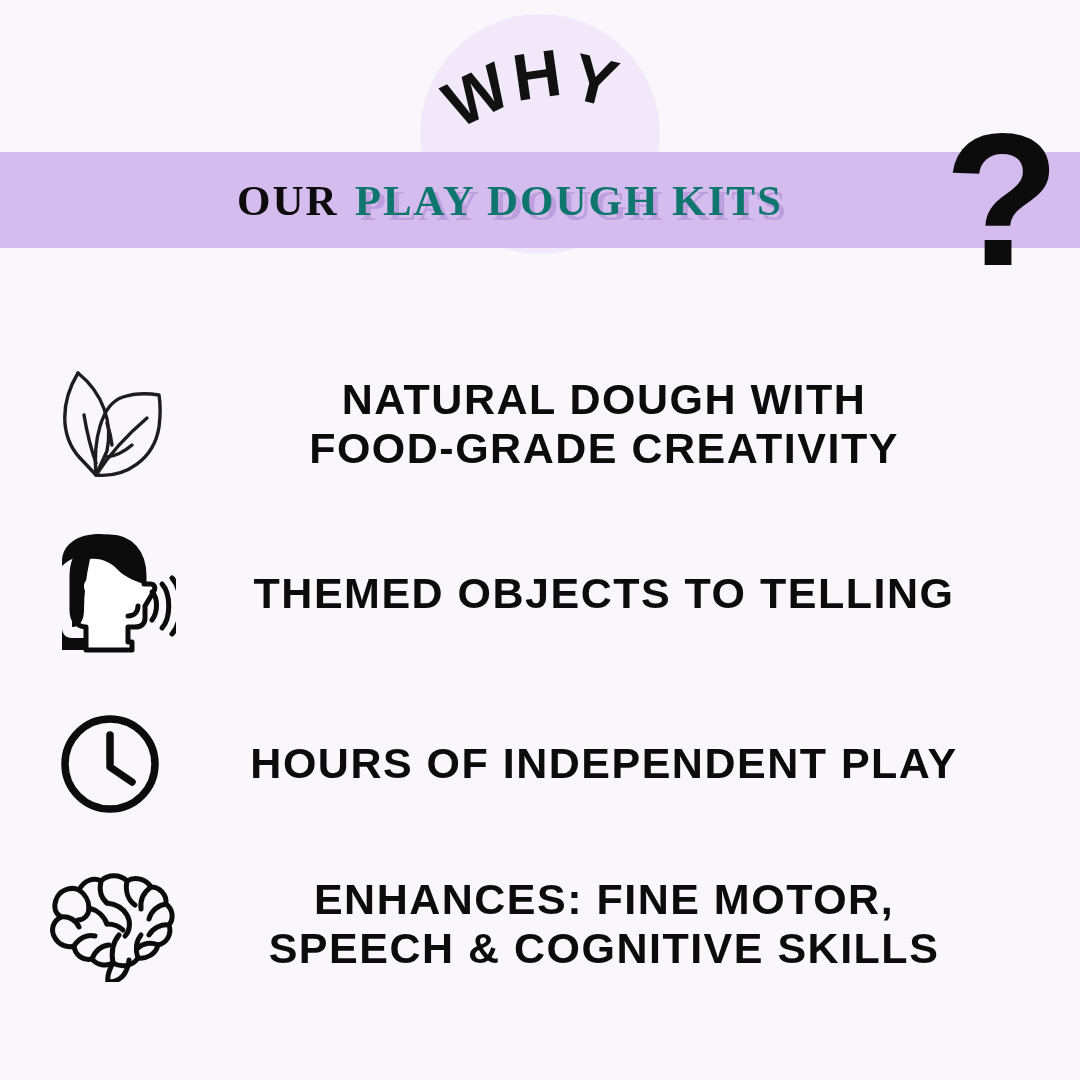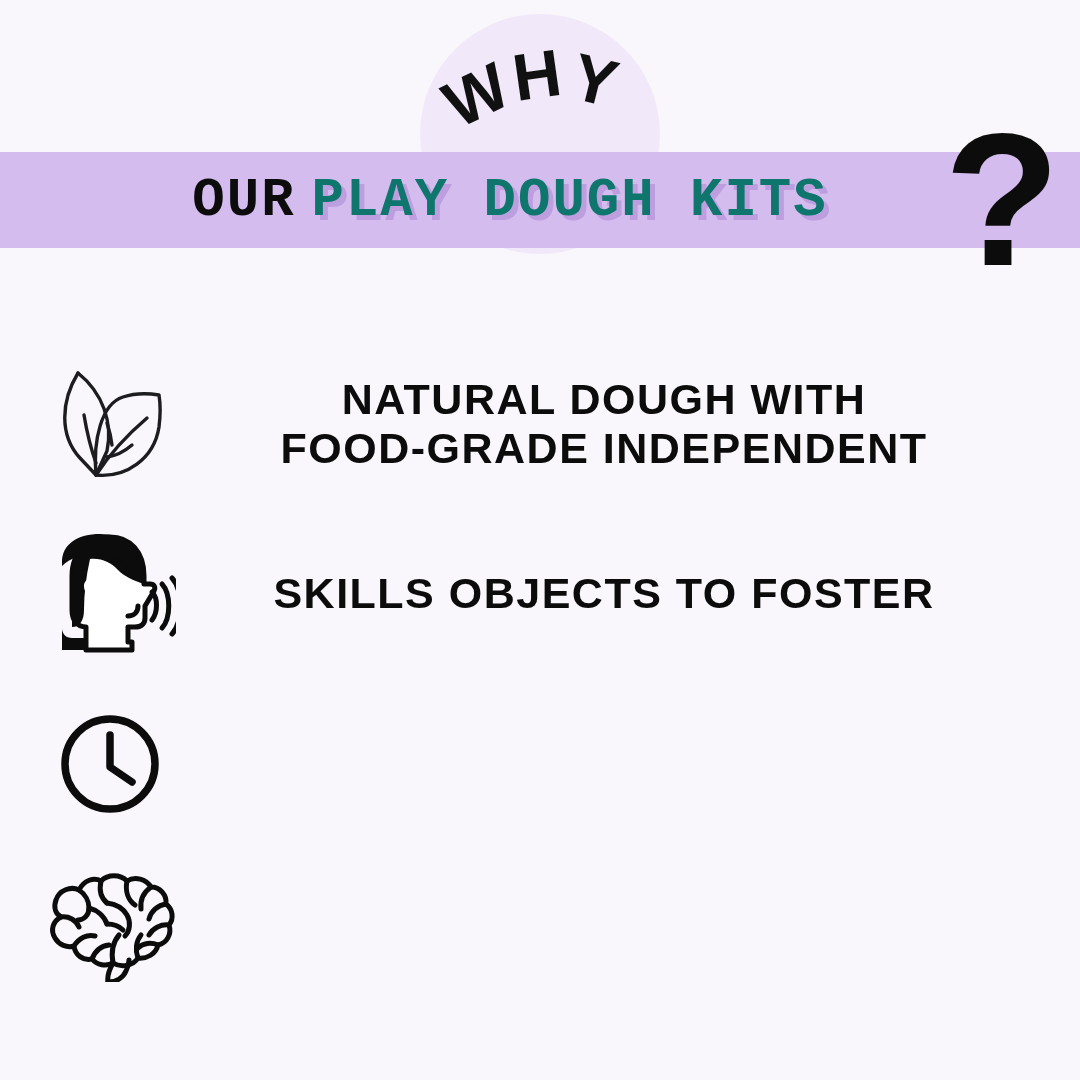--- a/index.html
+++ b/index.html
@@ -67,23 +67,23 @@
     top: 152px;
     width: 1080px;
     height: 96px;
     display: flex;
     align-items: center;
     justify-content: center;
     padding-right: 60px;
     box-sizing: border-box;
   }
   .banner-word {
-    font-family: Liberation Mono, monospace;
-    font-weight: bold;
-    font-size: 54px;
+    font-family: Liberation Serif, serif;
+    font-weight: bold;
+    font-size: 43px;
     letter-spacing: 2px;
     white-space: nowrap;
   }
   #banner-our {
     color: #0c0c0c;
     margin-right: 16px;
   }
   #banner-main {
     color: #0f766e;
     text-shadow: 5px 5px 0 rgba(150,110,195,0.38);
@@ -173,49 +173,53 @@
         <path d="M27 10 C52 30 62 60 56 88 L45 112"></path>
         <path d="M33 52 C36 70 40 86 45 100"></path>
         <path d="M45 112 C75 115 103 96 108 64 C110 48 109 38 108 32 C96 30 84 30 72 34 C50 41 42 78 45 112 Z"></path>
         <path d="M45 112 C58 92 76 72 96 55"></path>
         <path d="M56 94 C64 93 74 88 81 82"></path>
         <path d="M61 82 C60 74 58 66 56 60"></path>
       </svg>
     </div>
     <div class="feature-text">
       <span>NATURAL DOUGH WITH</span>
-      <span class="line2">FOOD-GRADE INDEPENDENT</span>
+      <span class="line2">FOOD-GRADE CREATIVITY</span>
     </div>
   </div>
 
   <div class="feature-row" id="row-1">
     <div class="feature-icon">
       <svg width="132" height="124" viewBox="0 0 132 124" fill="none">
         <path d="M28 44 C28 18 46 5 66 5 C86 5 100 20 100 44 L100 52 L106 52 C110 52 112 55 110 59 L101 74 L101 86 C101 92 97 95 91 95 L84 95 L84 110 L88 110 L88 118 L42 118 L42 95 C33 95 28 88 28 78 Z" fill="#ffffff" stroke="#0c0c0c" stroke-width="5" stroke-linejoin="round"></path>
         <path d="M28 44 C28 18 46 5 66 5 C86 5 100 20 100 44 L100 52 C88 48 80 44 74 38 C66 30 58 26 46 27 C42 45 40 62 40 78 C40 88 36 95 28 95 L28 44 Z" fill="#0c0c0c"></path>
         <path d="M18 30 C18 12 34 2 56 2 C78 2 96 14 96 34 L96 48 C84 30 68 22 52 22 C38 22 26 26 18 34 Z" fill="#0c0c0c"></path>
         <path d="M18 30 L18 96 C18 102 22 106 28 106 L42 106 L42 118 L18 118 Z" fill="#0c0c0c"></path>
         <path d="M40 54 C40 48 46 45 50 48 C54 51 53 60 48 62 C44 64 40 60 40 54 Z" fill="#ffffff"></path>
         <path d="M84 84 C90 84 94 80 94 74" stroke="#0c0c0c" stroke-width="5" stroke-linecap="round" fill="none"></path>
         <path d="M108 60 C114 66 114 80 108 88" stroke="#0c0c0c" stroke-width="5" stroke-linecap="round" fill="none"></path>
         <path d="M118 52 C127 62 127 86 118 96" stroke="#0c0c0c" stroke-width="5" stroke-linecap="round" fill="none"></path>
         <path d="M128 46 C139 58 139 90 128 102" stroke="#0c0c0c" stroke-width="5" stroke-linecap="round" fill="none"></path>
       </svg>
     </div>
     <div class="feature-text">
-      <span>SKILLS OBJECTS TO FOSTER</span>
+      <span>THEMED OBJECTS TO TELLING</span>
     </div>
   </div>
 
   <div class="feature-row" id="row-2">
     <div class="feature-icon">
       <svg width="104" height="104" viewBox="0 0 104 104" fill="none" stroke="#0c0c0c" stroke-width="7.5" stroke-linecap="round" stroke-linejoin="round">
         <circle cx="52" cy="52" r="45"></circle>
         <path d="M52 23 L52 55 L74 70"></path>
       </svg>
+    </div>
+    <div class="feature-text">
+      <span>HOURS OF INDEPENDENT PLAY</span>
+      <span class="line2"></span>
     </div>
   </div>
 
   <div class="feature-row" id="row-3">
     <div class="feature-icon">
       <svg width="134" height="116" viewBox="0 0 134 116" fill="none" stroke="#0c0c0c" stroke-width="5" stroke-linecap="round" stroke-linejoin="round">
         <path d="M36 24 C28 20 16 24 13 34 C10 42 13 48 18 51 C10 55 7 64 12 72 C16 79 24 82 31 80 C32 89 40 95 49 93 C54 99 63 101 70 97 C78 102 90 100 95 92 C104 93 113 88 115 79 C124 77 129 68 126 59 C131 53 130 43 123 38 C124 29 117 21 108 21 C103 13 92 10 84 15 C77 8 65 8 58 15 C51 11 41 14 36 24 Z"></path>
         <path d="M58 15 C56 24 58 32 64 37"></path>
         <path d="M36 24 C42 28 46 35 46 42 C46 49 41 54 35 54"></path>
         <path d="M18 51 C26 50 33 54 36 61"></path>
@@ -228,14 +232,18 @@
         <path d="M126 59 C118 58 110 62 106 69"></path>
         <path d="M115 79 C108 76 100 77 95 82"></path>
         <path d="M95 92 C92 84 93 75 98 69"></path>
         <path d="M64 37 C72 38 80 42 84 49 C88 56 87 65 82 70"></path>
         <path d="M46 42 C54 44 61 50 64 58"></path>
         <path d="M64 58 C70 58 76 60 80 64"></path>
         <path d="M70 97 C66 104 64 110 65 116"></path>
         <path d="M65 116 C73 116 80 112 83 105 C85 101 86 98 86 94"></path>
       </svg>
     </div>
+    <div class="feature-text">
+      <span>ENHANCES: FINE MOTOR,</span>
+      <span class="line2">SPEECH &amp; COGNITIVE SKILLS</span>
+    </div>
   </div>
 </div>
 
 </body></html>

